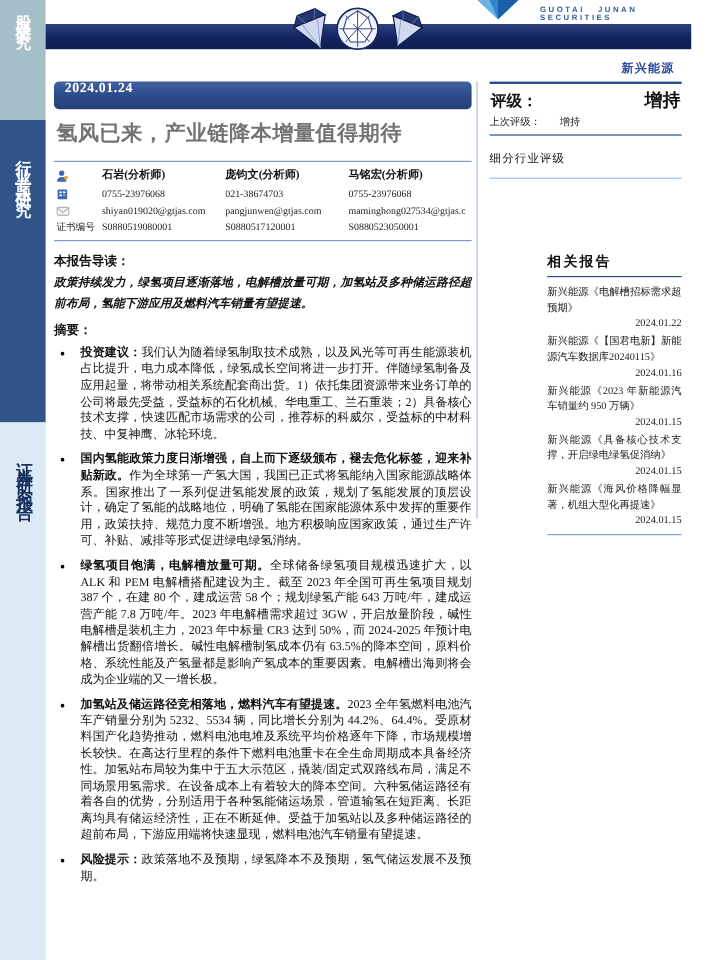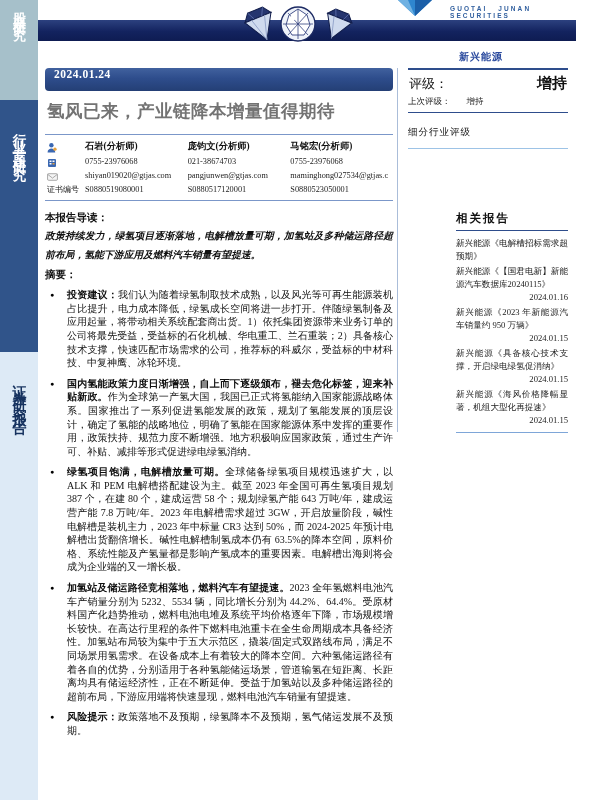--- a/index.html
+++ b/index.html
@@ -16,21 +16,21 @@
   .side-bot{top:352px;height:448px;background:#ddeaf6;}
   .side-bot span{color:#16325f;font-size:14px;padding-top:22px;}
 
   
   .navy-bar{position:absolute;left:38px;top:20px;width:538px;height:21px;
             background:linear-gradient(180deg,#2c417f 0%,#13235f 55%,#0e1c52 100%);}
   .diamonds{position:absolute;left:235px;top:1px;width:125px;height:46px;}
   .gtja-logo{position:absolute;left:396px;top:0;height:18px;}
   .logo-text{position:absolute;left:450px;top:5px;font-family:"Liberation Sans",sans-serif;
              font-size:6.5px;font-weight:bold;letter-spacing:2.1px;word-spacing:7px;color:#32609f;}
-  .category{position:absolute;left:400px;top:50px;width:162px;text-align:center;
+  .category{position:absolute;left:400px;top:50px;width:162px;text-align:right;
             color:#2b4a9e;font-weight:bold;font-size:10px;letter-spacing:1px;}
 
   
   .main{position:absolute;left:45px;top:68px;width:348px;}
   .date-bar{height:23px;border-radius:4px;display:flex;padding-left:9px;
             background:linear-gradient(180deg,#41619e 0%,#2e4d8c 45%,#243f75 100%);
             color:#fff;font-size:11.5px;font-weight:bold;letter-spacing:.5px;}
   .title{margin:9px 0 0 2px;font-size:17.5px;font-weight:bold;color:#737373;letter-spacing:.5px;line-height:1.35;}
 
   .analysts{margin-top:10px;border-top:1.5px solid #7b97c9;border-bottom:1.5px solid #7b97c9;
@@ -49,21 +49,21 @@
   .bullets{margin-top:6px;}
   .bullet{display:flex;margin-bottom:7px;}
   .dot{flex:none;width:17px;padding-left:5px;padding-top:3px;font-size:7px;color:#000;}
   .btext{flex:1;font-size:10px;line-height:13.6px;text-align:justify;color:#111;}
 
   
   .divider-v{position:absolute;left:397px;top:68px;height:364px;width:1px;background:#aabdd9;}
   .rcol{position:absolute;left:408px;top:68px;width:160px;}
   .rating-box{border-top:2px solid #2e4d8c;}
   .rating-row{display:flex;justify-content:space-between;align-items:baseline;padding:4px 1px 0 1px;}
-  .rating-label{font-size:13px;font-weight:normal;}
+  .rating-label{font-size:13px;font-weight:bold;}
   .rating-value{font-size:15px;font-weight:bold;}
   .prev-row{display:flex;justify-content:flex-start;gap:16px;font-size:8.5px;color:#222;
             padding:3px 1px 4px 0;border-bottom:1px solid #2e4d8c;}
   .subrating{margin-top:13px;font-size:9.5px;letter-spacing:1px;}
   .subrating-line{margin-top:9px;border-bottom:1px solid #9dc3e6;}
 
   .reports{margin-top:62px;margin-left:48px;}
   .reports-title{font-size:11.5px;font-weight:bold;letter-spacing:2px;padding-bottom:4px;
                  border-bottom:1.5px solid #2e4d8c;}
   .report-list{padding-top:6px;}
@@ -221,20 +221,21 @@
       </div>
     </div>
     <div class="subrating">细分行业评级</div>
     <div class="subrating-line"></div>
 
     <div class="reports">
       <div class="reports-title">相关报告</div>
       <div class="report-list">
         <div class="report-item">
           <div class="rtitle">新兴能源《电解槽招标需求超预期》</div>
+          <div class="rdate">2024.01.22</div>
         </div>
         <div class="report-item">
           <div class="rtitle">新兴能源《【国君电新】新能源汽车数据库20240115》</div>
           <div class="rdate">2024.01.16</div>
         </div>
         <div class="report-item">
           <div class="rtitle">新兴能源《2023 年新能源汽车销量约 950 万辆》</div>
           <div class="rdate">2024.01.15</div>
         </div>
         <div class="report-item">

